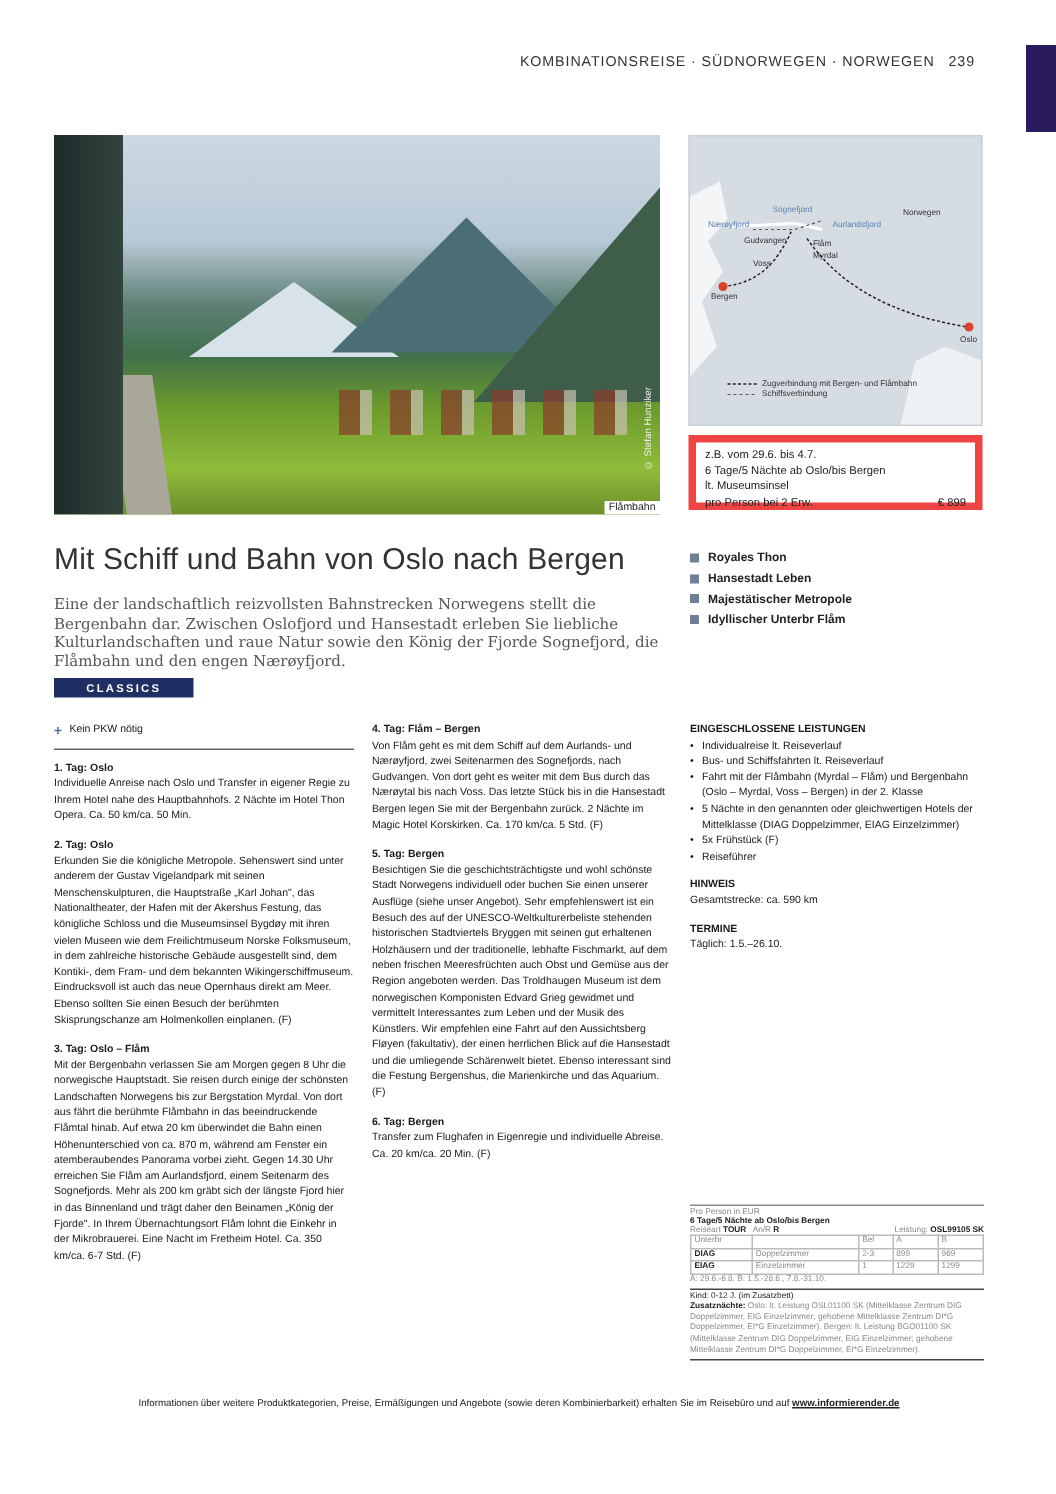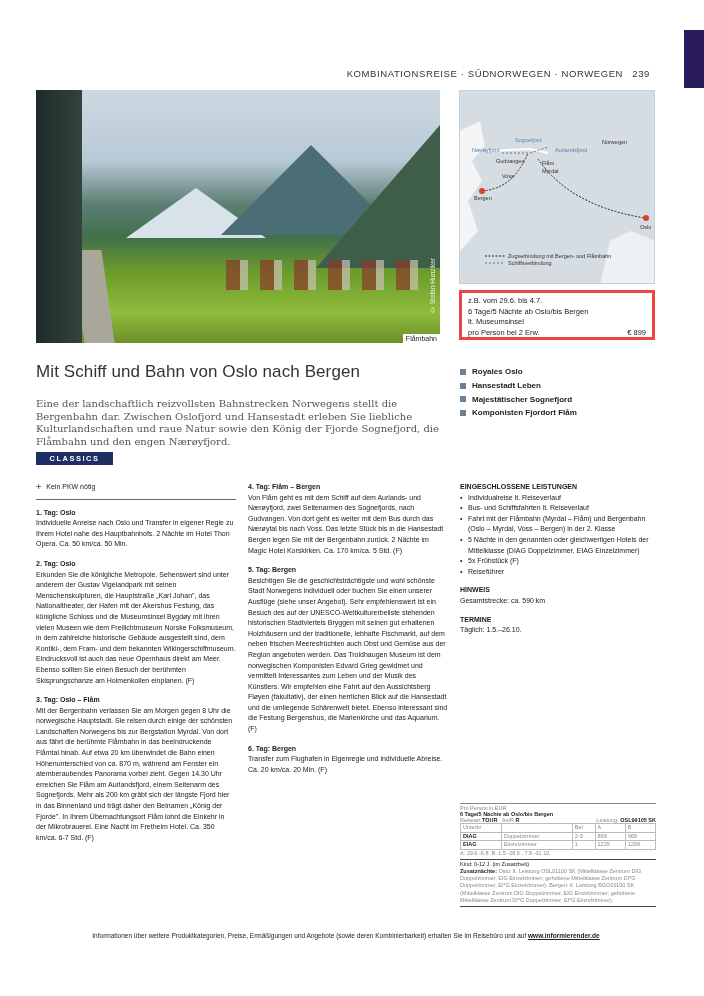--- a/index.html
+++ b/index.html
@@ -1,43 +1,43 @@
 <!DOCTYPE html>
 <html><head>
 <meta charset="utf-8">
 <style>
   * { box-sizing: border-box; margin: 0; padding: 0; }
   body { width: 704px; height: 996px; background: #ffffff; font-family: "Liberation Sans", sans-serif; color: #1a1a1a; position: relative; overflow: hidden; }
-  .header { position: absolute; top: 68px; right: 54px; font-size: 9.5px; letter-spacing: 0.6px; color: #333; }
+  .header { position: absolute; top: 36px; right: 54px; font-size: 9.5px; letter-spacing: 0.6px; color: #333; }
   .header .page { margin-left: 6px; }
   .tab-marker { position: absolute; top: 30px; right: 0; width: 20px; height: 58px; background: #2a1a5e; }
 
   .photo { position: absolute; left: 36px; top: 90px; width: 404px; height: 253px; overflow: hidden;
     background: linear-gradient(180deg, #cdd9e2 0%, #b8c9d6 28%, #5d7f74 45%, #40704b 58%, #6d9b2c 72%, #8fbc3a 88%, #6c8f2a 100%); }
   .photo .mtn1 { position:absolute; left:185px; top:55px; width:0; height:0; border-left:90px solid transparent; border-right:90px solid transparent; border-bottom:90px solid #4b6e76; }
   .photo .mtn2 { position:absolute; left:280px; top:28px; width:0; height:0; border-left:130px solid transparent; border-right:10px solid transparent; border-bottom:150px solid #3e5e4a; }
   .photo .mtn3 { position:absolute; left:90px; top:98px; width:0; height:0; border-left:70px solid transparent; border-right:70px solid transparent; border-bottom:50px solid #d8e2ea; }
   .photo .train { position:absolute; left:0; top:0; width:46px; height:253px; background: linear-gradient(90deg,#1d2b2a,#32443d); }
   .photo .track { position:absolute; left:42px; top:160px; width:30px; height:93px; background:#a9a79a; transform: skewX(8deg); }
   .photo .houses { position:absolute; left:190px; top:170px; width:200px; height:30px; background: repeating-linear-gradient(90deg,#8a3a2a 0 14px,#c9c1b2 14px 22px,transparent 22px 34px); opacity:0.7; }
   .photo .caption { position:absolute; right:0; bottom:0; background:#fff; font-size:7px; padding:1px 3px; color:#222; }
   .photo .credit { position:absolute; right:4px; bottom:30px; font-size:6.5px; color:#eee; writing-mode: vertical-rl; transform: rotate(180deg); }
 
   .map { position: absolute; left: 459px; top: 90px; width: 196px; height: 194px; background: #d5dde3; overflow: hidden; border: 1px solid #c7d0d6; }
   .map svg { position:absolute; left:0; top:0; }
   .map .lbl { position:absolute; font-size:5.5px; color:#333; }
   .map .lbl.water { color:#5a82b4; }
 
-  .pricebox { position:absolute; left:459px; top:290px; width:196px; height:50px; border:3px solid #ef4444; padding:3px 6px; font-size:7.5px; line-height:10.5px; color:#222; }
+  .pricebox { position:absolute; left:459px; top:290px; width:196px; height:50px; border:5px solid #ef4444; padding:3px 6px; font-size:7.5px; line-height:10.5px; color:#222; }
   .pricebox .row { display:flex; justify-content:space-between; }
   .pricebox .price { font-weight:normal; }
 
-  .title { position:absolute; left:36px; top:362px; font-size:17px; color:#333; font-weight:normal; letter-spacing:0.1px; }
+  .title { position:absolute; left:36px; top:362px; font-size:20px; color:#333; font-weight:normal; letter-spacing:0.1px; }
   .intro { position:absolute; left:36px; top:398px; width:410px; font-family:"DejaVu Serif", serif; font-size:10px; line-height:12.5px; color:#555; }
-  .classics { position:absolute; left:36px; top:452px; width:77px; height:13px; background:#1f2f63; color:#fff; font-size:7.5px; font-weight:bold; letter-spacing:1.5px; text-align:center; line-height:13px; }
+  .classics { position:absolute; left:36px; top:452px; width:93px; height:13px; background:#1f2f63; color:#fff; font-size:7.5px; font-weight:bold; letter-spacing:1.5px; text-align:center; line-height:13px; }
 
   .highlights { position:absolute; left:460px; top:365px; list-style:none; }
   .highlights li { font-size:8px; font-weight:bold; color:#222; line-height:13.8px; display:flex; align-items:center; }
   .highlights li .sq { display:inline-block; width:6px; height:6px; background:#6f7f96; margin-right:6px; }
 
   .col { position:absolute; font-size:7px; line-height:10.6px; color:#1a1a1a; }
   .col1 { left:36px; top:482px; width:200px; }
   .col2 { left:248px; top:482px; width:200px; }
   .col3 { left:460px; top:482px; width:200px; }
   .pkw { display:flex; align-items:center; padding-bottom:6px; border-bottom:1px solid #666; margin-bottom:8px; }
@@ -120,33 +120,33 @@
   </div>
 </div>
 
 <h1 class="title">Mit Schiff und Bahn von Oslo nach Bergen</h1>
 <p class="intro">Eine der landschaftlich reizvollsten Bahnstrecken Norwegens stellt die Bergenbahn dar. Zwischen Oslofjord und Hansestadt erleben Sie liebliche Kulturlandschaften und raue Natur sowie den König der Fjorde Sognefjord, die Flåmbahn und den engen Nærøyfjord.</p>
 <div class="classics">CLASSICS</div>
 
 <ul class="highlights">
   <li>
       <span class="sq"></span>
-      <span>Royales Oslo</span>
+      <span>Royales Thon</span>
     </li>
   <li>
       <span class="sq"></span>
       <span>Hansestadt Leben</span>
     </li>
   <li>
       <span class="sq"></span>
-      <span>Majestätischer Sognefjord</span>
-    </li>
-  <li>
-      <span class="sq"></span>
-      <span>Komponisten Fjordort Flåm</span>
+      <span>Majestätischer Metropole</span>
+    </li>
+  <li>
+      <span class="sq"></span>
+      <span>Idyllischer Unterbr Flåm</span>
     </li>
 </ul>
 
 <div class="col col1">
   <div class="pkw">
     <span class="plus">+</span>
     <span>Kein PKW nötig</span>
   </div>
   <div class="day">
     <h4>1. Tag: Oslo</h4>

